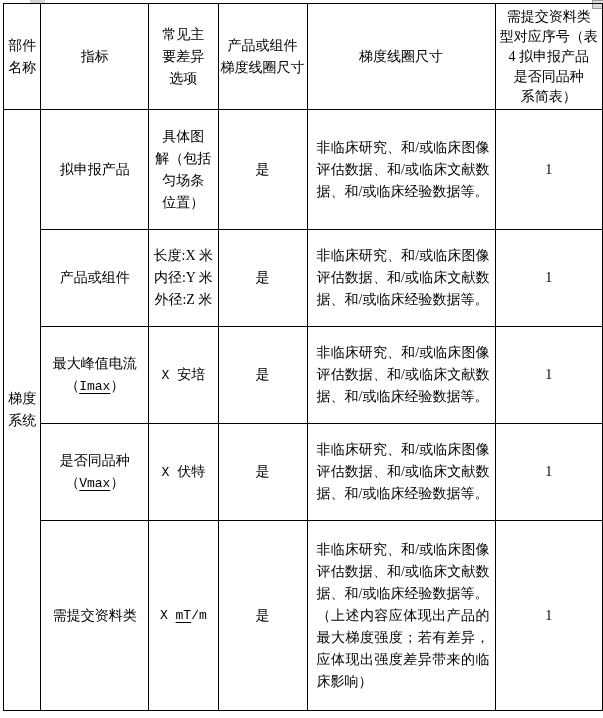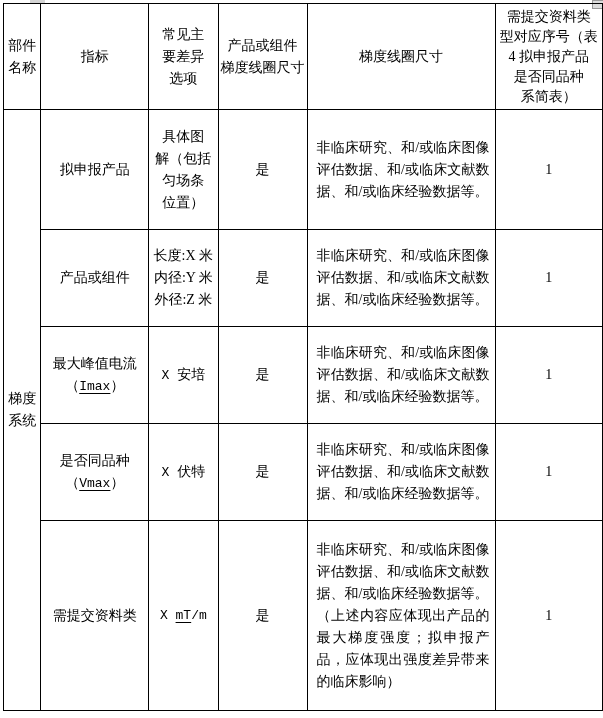--- a/index.html
+++ b/index.html
@@ -166,19 +166,19 @@
     <tr>
       <td style="height:189px">
         <div class="line">需提交资料类</div>
       </td>
       <td>
         <div class="line"><span class="mono">X </span><span class="mono sq">mT</span><span class="mono">/m</span><span></span></div>
       </td>
       <td>是</td>
       <td class="materials">
         <div>非临床研究、和/或临床图像评估数据、和/或临床文献数据、和/或临床经验数据等。</div>
-        <div>（上述内容应体现出产品的最大梯度强度；拟申报产品，应体现出强度差异带来的临床影响）</div>
+        <div>（上述内容应体现出产品的最大梯度强度；若有差异，应体现出强度差异带来的临床影响）</div>
       </td>
       <td class="seq-col">1</td>
     </tr>
   </tbody>
     </table>
 </div>
 
 </body></html>

